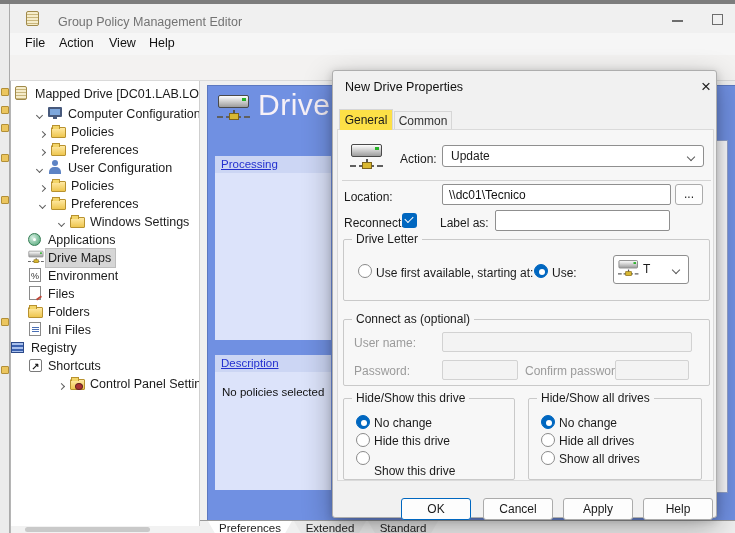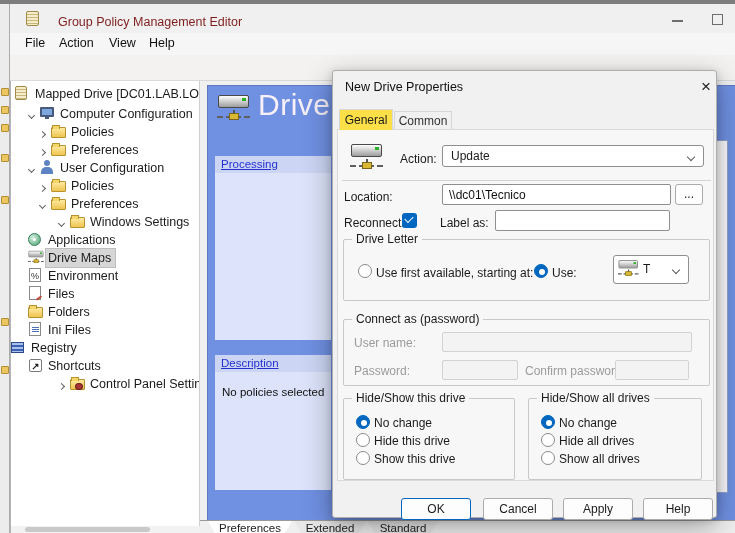--- a/index.html
+++ b/index.html
@@ -8,21 +8,21 @@
          font-family:"Liberation Sans","DejaVu Sans",sans-serif; font-size:12px; color:#1b1b1b; }
   .abs { position:absolute; }
 
   
   #top-edge { left:0; top:0; width:735px; height:4px; background:#7d7d7d; }
   #bg-strip { left:0; top:4px; width:10px; height:529px; background:#ececec; border-right:1px solid #ababab; }
   .frag { position:absolute; left:1px; width:8px; height:8px; background:#ecc65f; border:1px solid #b39038; border-radius:1px; }
   #main-window { left:10px; top:4px; width:725px; height:529px; background:#f0f0f0; border-left:1px solid #b5b5b5; }
 
   #titlebar { left:10px; top:4px; width:725px; height:29px; background:#f0f0f0; }
-  #title-text { left:48px; top:11px; color:#7f1d1d; font-size:12.5px; }
+  #title-text { left:48px; top:11px; color:#737373; font-size:12.5px; }
   .scroll-ic { position:absolute; width:13px; height:15px; background:#f5ecca; border:1px solid #a08a4a; border-radius:2px;
                background-image:repeating-linear-gradient(#f5ecca 0 2px,#c9b67c 2px 3px); }
   #win-min { left:672px; top:20px; width:11px; height:2px; background:#6d6d6d; }
   #win-max { left:712px; top:14px; width:11px; height:11px; border:1.5px solid #6d6d6d; background:#f0f0f0; }
 
   #menubar { left:10px; top:33px; width:725px; height:22px; background:#f6f6f6; }
   .menu-item { position:absolute; top:3px; font-size:12.5px; color:#111; }
 
   #toolbar { left:10px; top:55px; width:725px; height:26px; background:#f3f2f1; border-bottom:1px solid #dadada; }
   .tsep { position:absolute; top:59px; width:1px; height:18px; background:#cfcfcf; }
@@ -46,21 +46,21 @@
   .sheet-ic { position:absolute; left:3px; top:1px; width:12px; height:15px; background:#fff; border:1px solid #8a8a8a; }
   .sheet-ic .ga { position:absolute; right:-4px; bottom:1px; color:#21a121; font-weight:bold; font-size:10px; line-height:10px; }
   .help-ic { position:absolute; left:1px; top:1px; width:17px; height:17px; background:#2f66c4; color:#fff; border-radius:2px; font-size:12px; font-weight:bold; line-height:17px; text-align:center; }
   .newwin-ic { position:absolute; left:1px; top:3px; width:17px; height:13px; background:#fff; border:1px solid #5b79a8; }
   .newwin-ic::before { content:""; position:absolute; left:0; top:0; right:0; height:3px; background:#4f7fd0; }
   .newwin-ic::after { content:""; position:absolute; left:5px; top:5px; border:3px solid transparent; border-left:5px solid #21a121; }
 
   
   #tree-panel { left:11px; top:81px; width:189px; height:452px; background:#fff; border-right:1px solid #cfcfcf; overflow:hidden; }
   .trow { position:absolute; left:0; width:189px; height:18px; line-height:18px; white-space:nowrap; font-size:12.5px; display:flex; align-items:center; }
-  .d0 { padding-left:4px; } .d1 { padding-left:12px; } .d2 { padding-left:23px; } .d3 { padding-left:42px; } .d4 { }
+  .d0 { padding-left:4px; } .d1 { padding-left:20px; } .d2 { padding-left:23px; } .d3 { padding-left:42px; } .d4 { }
   .chev { width:17px; flex:0 0 17px; display:inline-flex; justify-content:center; }
   .chev i { width:5px; height:5px; border-right:1.3px solid #5f5f5f; border-bottom:1.3px solid #5f5f5f; display:inline-block; }
   .chev.col i { transform:rotate(-45deg); margin-top:5px; }
   .chev.exp i { transform:rotate(45deg); margin-top:3px; }
   .tico { width:18px; flex:0 0 18px; height:16px; position:relative; }
   .tlabel { padding-left:2px; overflow:hidden; }
   .trow.selected .tlabel { background:#d6d6d6; outline:1px solid #bdbdbd; padding-right:4px; }
   .monitor-ic { position:absolute; left:0; top:1px; width:14px; height:10px; background:#7da7dd; border:2px solid #47597c; border-radius:1px; }
   .monitor-ic::after { content:""; position:absolute; left:3px; bottom:-4px; width:4px; height:2px; background:#47597c; }
   .user-ic { position:absolute; left:0; top:0; width:15px; height:14px; }
@@ -416,37 +416,37 @@
             <i class="stem"></i>
             <i class="wire"></i>
             <i class="plug"></i>
           </span>
         <span style="position:absolute;left:29px;top:0">T</span>
         <span class="cv" style="top:11px"></span>
       </div>
     </div>
 
     <div class="grp" style="left:5px;top:189px;width:367px;height:67px">
-      <span class="cap">Connect as (password)</span>
+      <span class="cap">Connect as (optional)</span>
       <span class="lbl dis" style="left:10px;top:16px">User name:</span>
       <input class="field" style="left: 98px; top: 12px; width: 250px; height: 20px;" disabled="">
       <span class="lbl dis" style="left:10px;top:44px">Password:</span>
       <input class="field" style="left: 98px; top: 40px; width: 76px; height: 20px;" disabled="">
       <span class="lbl dis" style="left:181px;top:44px">Confirm password:</span>
       <input class="field" style="left: 271px; top: 40px; width: 74px; height: 20px;" disabled="">
     </div>
 
     <div class="grp" style="left:5px;top:268px;width:172px;height:82px">
       <span class="cap">Hide/Show this drive</span>
       <span class="radio on" style="left:12px;top:16px"></span>
       <span class="lbl" style="left:30px;top:17px">No change</span>
       <span class="radio" style="left:12px;top:34px"></span>
       <span class="lbl" style="left:30px;top:35px">Hide this drive</span>
       <span class="radio" style="left:12px;top:52px"></span>
-      <span class="lbl" style="left:30px;top:53px">Show this drive</span>
+      <span class="lbl" style="left:30px;top:65px">Show this drive</span>
     </div>
 
     <div class="grp" style="left:190px;top:268px;width:174px;height:82px">
       <span class="cap">Hide/Show all drives</span>
       <span class="radio on" style="left:12px;top:16px"></span>
       <span class="lbl" style="left:30px;top:17px">No change</span>
       <span class="radio" style="left:12px;top:34px"></span>
       <span class="lbl" style="left:30px;top:35px">Hide all drives</span>
       <span class="radio" style="left:12px;top:52px"></span>
       <span class="lbl" style="left:30px;top:53px">Show all drives</span>

